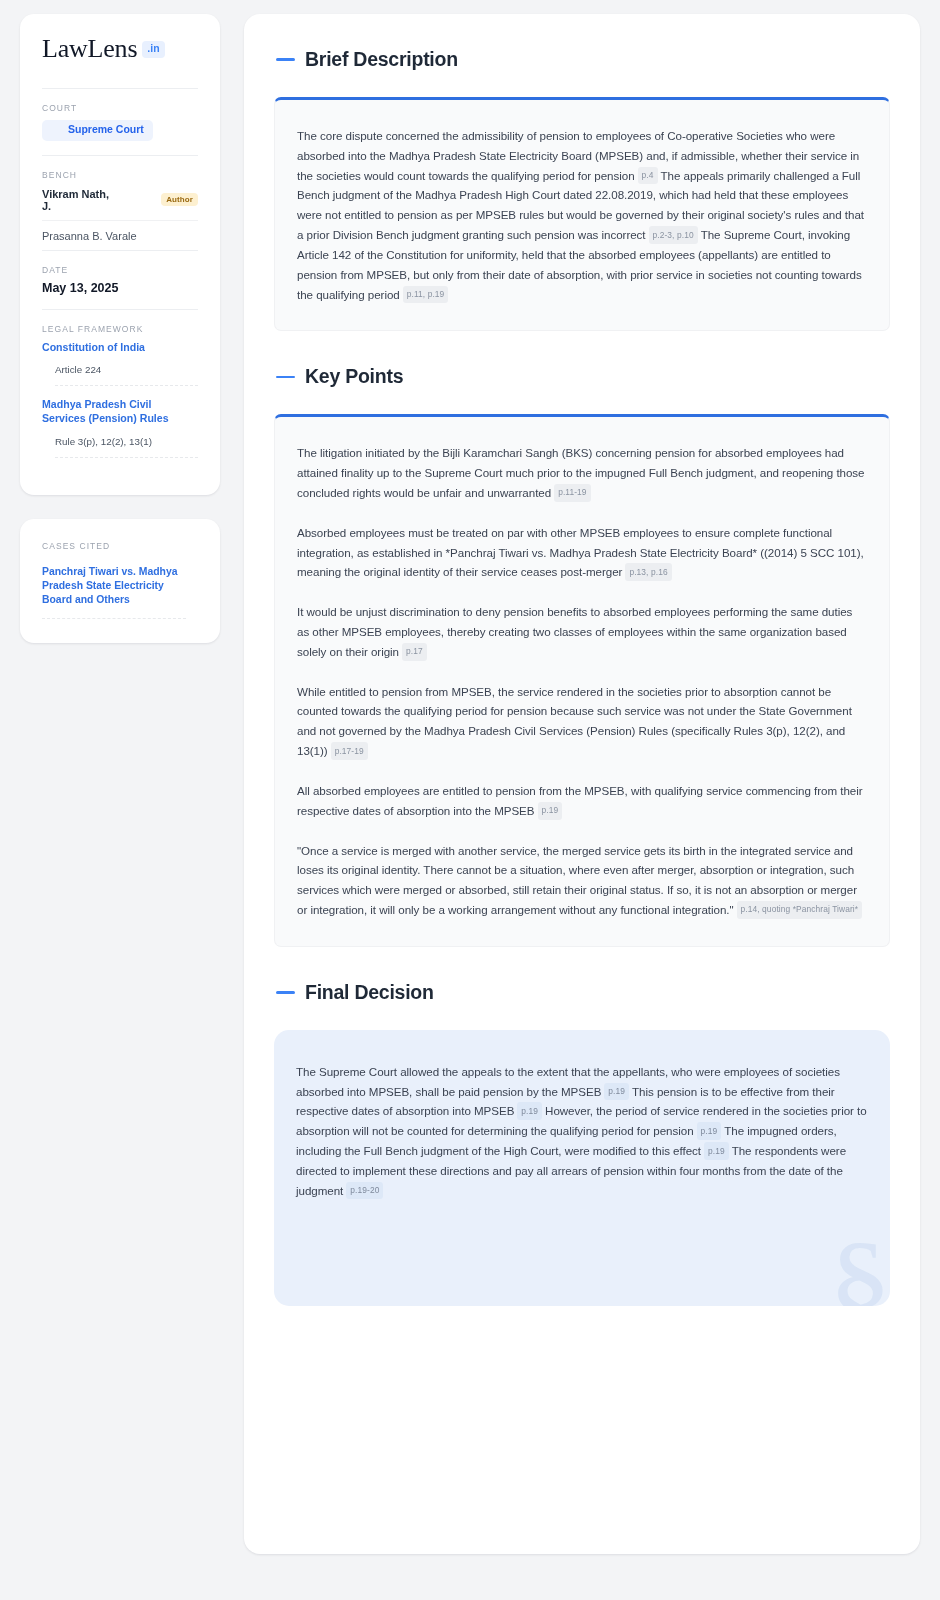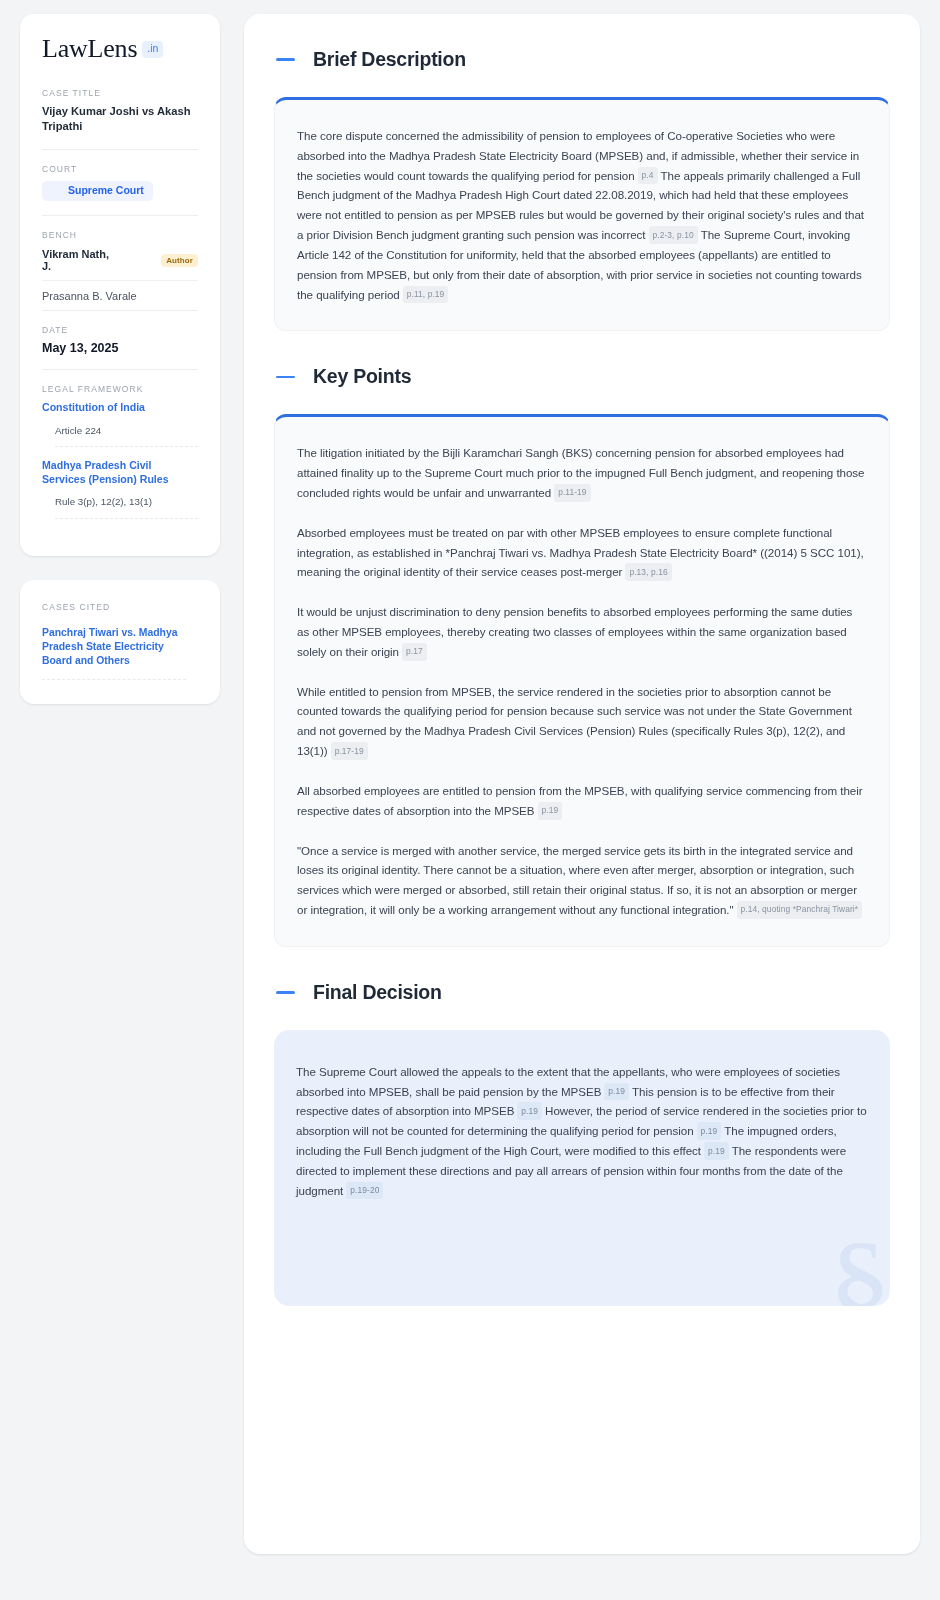--- a/index.html
+++ b/index.html
@@ -51,21 +51,21 @@
     font-size: 26px;
     line-height: 1;
     letter-spacing: -0.2px;
     color: #111827;
     font-weight: 400;
   }
   .brand-tld {
     background: #e8f0fe;
     color: #3b82f6;
     font-size: 10.5px;
-    font-weight: 400;
+    font-weight: 700;
     padding: 2px 5px 3px 5px;
     border-radius: 4px;
     line-height: 1.1;
     margin-top: 5px;
   }
 
   .meta-label {
     font-size: 8.5px;
     letter-spacing: 1.05px;
     color: #9ca3af;
@@ -153,21 +153,21 @@
     padding: 34px 30px 66px 30px;
     min-height: 1540px;
   }
 
   .section { margin-bottom: 34px; }
   .section:last-child { margin-bottom: 0; }
 
   .section-head {
     display: flex;
     align-items: center;
-    gap: 18px;
+    gap: 10px;
     margin-bottom: 26px;
     padding-left: 2px;
   }
   .head-dash {
     width: 19px;
     height: 2.5px;
     background: #3b82f6;
     border-radius: 2px;
     flex: 0 0 auto;
   }
@@ -175,21 +175,21 @@
     font-size: 19.5px;
     font-weight: 700;
     color: #1f2937;
     letter-spacing: -0.25px;
   }
 
   .body-card {
     background: #f9fafb;
     border: 1px solid #f0f1f3;
     border-top: 3px solid #2f6fe0;
-    border-radius: 12px;
+    border-radius: 7px;
     padding: 26px 22px 26px 22px;
     overflow: hidden;
     position: relative;
   }
   .body-card.highlight {
     background: #e9f0fb;
     border: none;
     border-radius: 15px;
     padding: 32px 22px 86px 22px;
   }
@@ -241,24 +241,20 @@
 
   <aside class="sidebar">
 
     <div class="card sidebar-card">
 
       <div class="brand">
         <span class="brand-name">LawLens</span>
         <span class="brand-tld">.in</span>
       </div>
 
-      <div class="meta-block">
-        <div class="meta-label">CASE TITLE</div>
-        <div class="meta-value">Vijay Kumar Joshi vs Akash Tripathi</div>
-      </div>
       <div class="divider"></div>
 
       <div class="meta-block">
         <div class="meta-label">COURT</div>
         <span class="chip-court">Supreme Court</span>
       </div>
       <div class="divider"></div>
 
       <div class="meta-block" style="padding-bottom:6px;">
         <div class="meta-label">BENCH</div>

